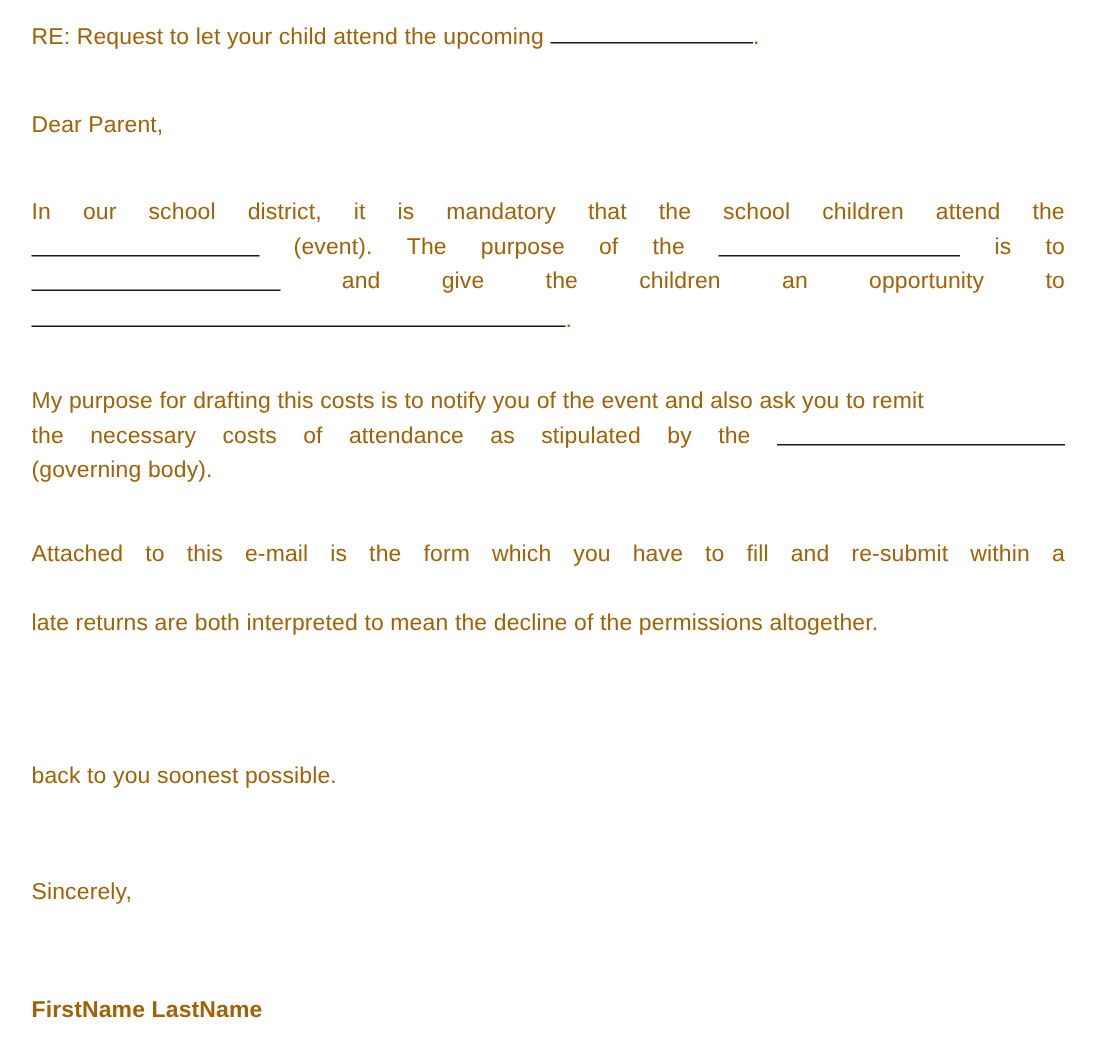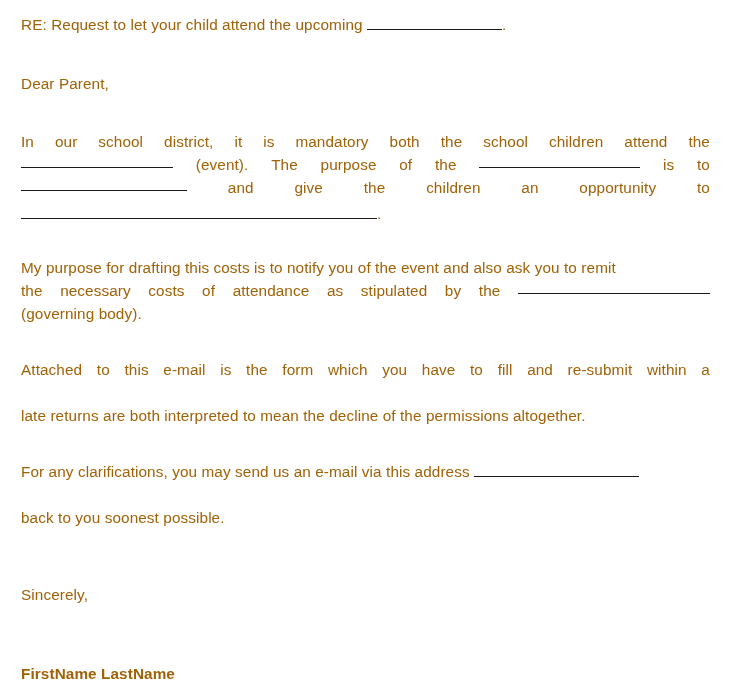--- a/index.html
+++ b/index.html
@@ -29,21 +29,21 @@
     font-size: 15.3px;
     line-height: 21px;
     white-space: nowrap;
     color: #a16207;
     letter-spacing: 0.1px;
   }
   
   .just {
     display: flex;
     justify-content: space-between;
-    align-items: flex-start;
+    align-items: center;
   }
   .just > span { white-space: pre; }
   .flow { white-space: pre; }
 
   
   .blank {
     display: inline-block;
     border-bottom: 1.6px solid #1a1a1a;
     height: 0.82em;
     vertical-align: baseline;
@@ -68,21 +68,21 @@
   <div class="line flow" style="top:73px;">Dear Parent,</div>
 
   <div class="line just" style="top:131px;">
     <span>In</span>
     <span>our</span>
     <span>school</span>
     <span>district,</span>
     <span>it</span>
     <span>is</span>
     <span>mandatory</span>
-    <span>both</span>
+    <span>that</span>
     <span>the</span>
     <span>school</span>
     <span>children</span>
     <span>attend</span>
     <span>the</span>
   </div>
 
   <div class="line just" style="top:154px;">
     <span class="blank b-l2"></span>
     <span>(event).</span>
@@ -140,21 +140,20 @@
     <span>fill</span>
     <span>and</span>
     <span>re-submit</span>
     <span>within</span>
     <span>a</span>
   </div>
 
 
   <div class="line flow" style="top:405px;">late returns are both interpreted to mean the decline of the permissions altogether.</div>
 
-  <div class="line flow" style="top:461px;"><span>For any clarifications, you may send us an e-mail via this address </span><span class="blank b-xw"></span></div>
 
 
   <div class="line flow" style="top:507px;">back to you soonest possible.</div>
 
   <div class="line flow" style="top:584px;">Sincerely,</div>
 
   <div class="line flow" style="top:663px;font-weight:bold;">FirstName LastName</div>
 
 </div>
 

